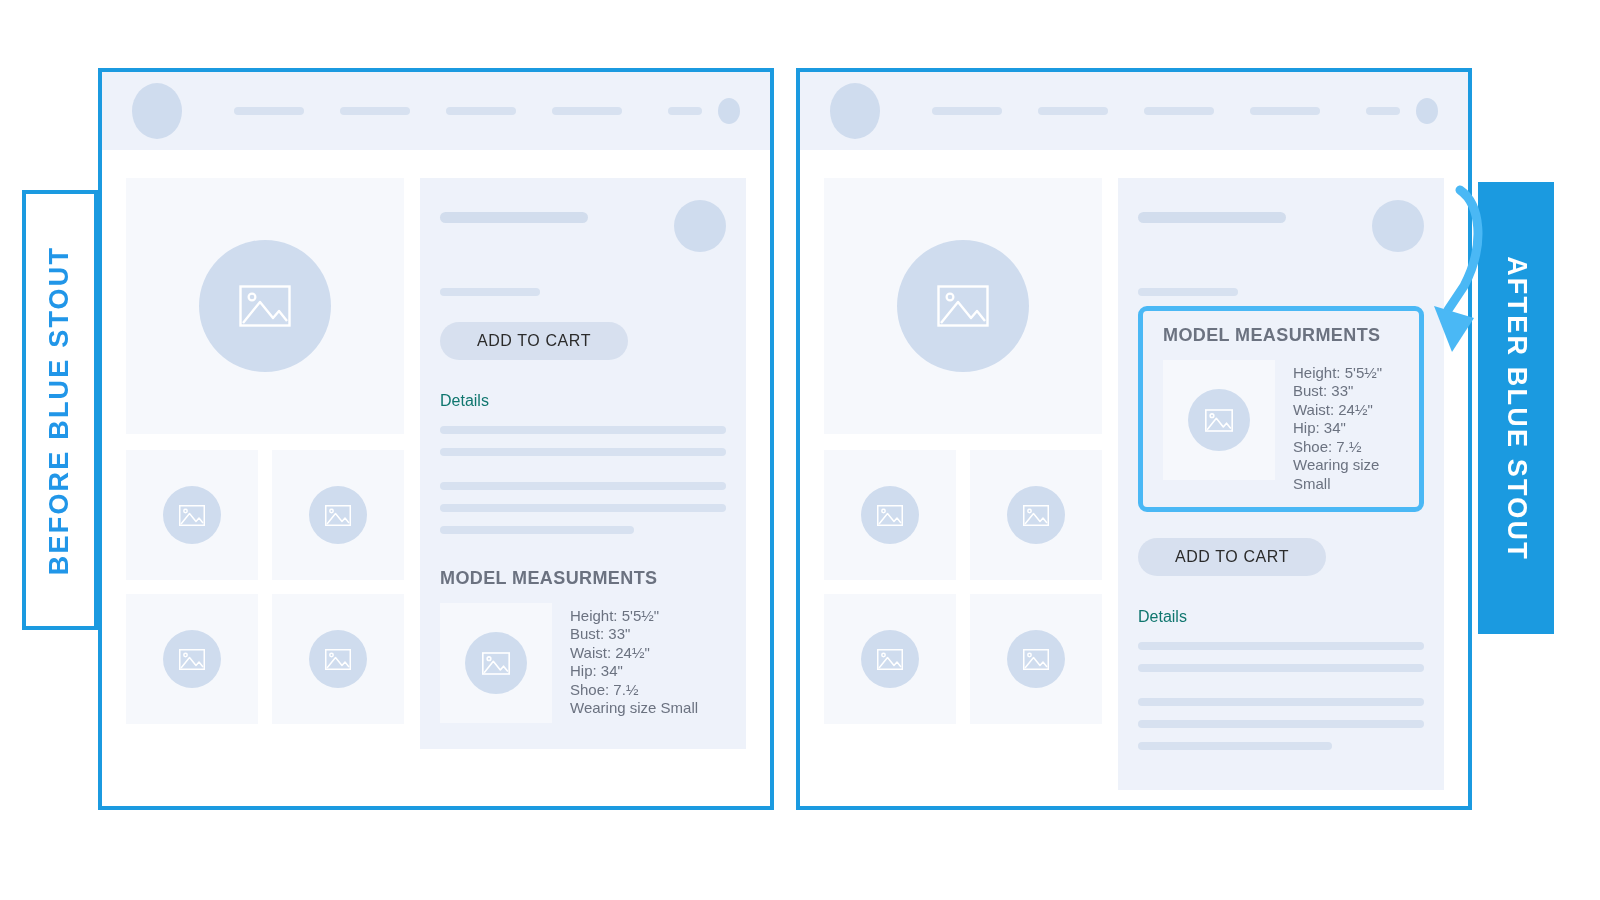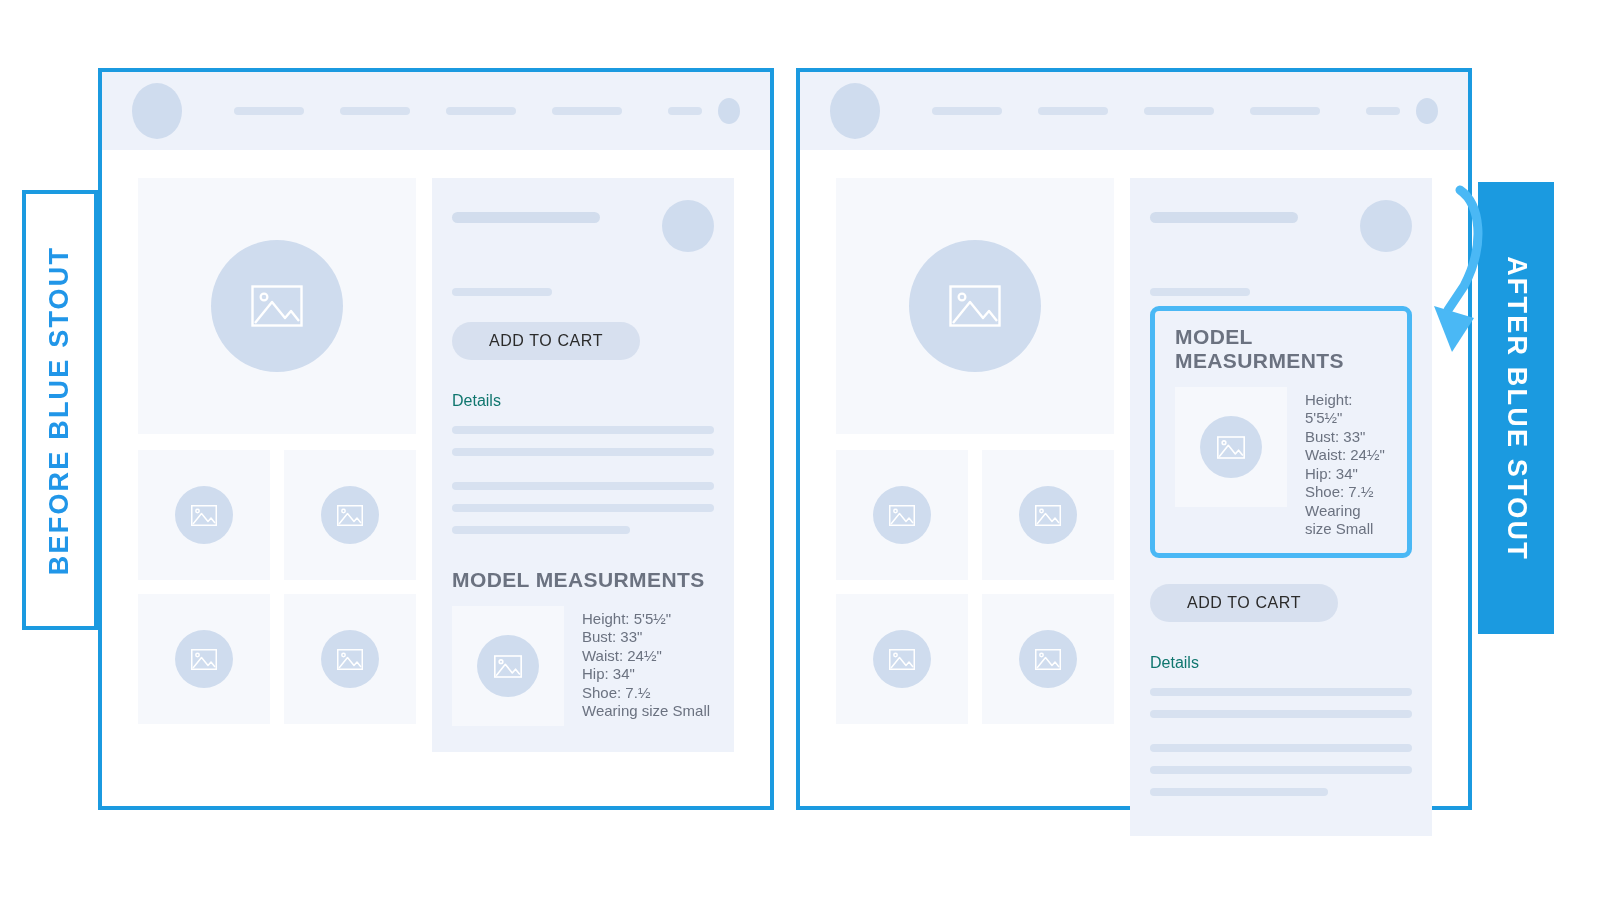--- a/index.html
+++ b/index.html
@@ -54,21 +54,21 @@
   .hdr-logo {
     width: 50px; height: 56px; border-radius: 50%;
     background: #cfdcee; flex: 0 0 auto;
   }
   .hdr-nav { display: flex; align-items: center; margin-left: 52px; gap: 36px; }
   .hdr-nav .bar { width: 70px; height: 8px; border-radius: 4px; background: #d7e1f0; }
   .hdr-right { margin-left: auto; display: flex; align-items: center; gap: 16px; }
   .hdr-right .bar { width: 34px; height: 8px; border-radius: 4px; background: #d7e1f0; }
   .hdr-right .avatar { width: 22px; height: 26px; border-radius: 50%; background: #cfdcee; }
 
-  .browser-body { display: flex; padding: 28px 36px; gap: 16px; align-items: flex-start; }
+  .browser-body { display: flex; padding: 28px 24px; gap: 16px; align-items: flex-start; }
 
   
   .gallery { flex: 0 0 auto; }
   .hero {
     background: #f6f8fc;
     display: flex; align-items: center; justify-content: center;
   }
   #window-before .hero { width: 278px; height: 256px; }
   #window-after  .hero { width: 278px; height: 256px; }
 
@@ -122,21 +122,21 @@
     color: #0f766e;
   }
   .line-group { margin-top: 16px; }
   .line-group + .line-group { margin-top: 26px; }
   .txt-line { height: 8px; border-radius: 4px; background: #d7e1f0; margin-bottom: 14px; }
   .txt-line.full  { width: 100%; }
   .txt-line.short { width: 68%; }
 
   
   .meas-title {
-    font-size: 21px; font-weight: bold;
+    font-size: 18px; font-weight: bold;
     color: #6b7280;
     letter-spacing: 0.4px;
   }
   .meas-body { display: flex; gap: 18px; margin-top: 14px; }
   .meas-photo {
     width: 112px; height: 120px; background: #f6f8fc;
     display: flex; align-items: center; justify-content: center;
     flex: 0 0 auto;
   }
   .meas-photo .circle-ph { width: 62px; height: 62px; }

